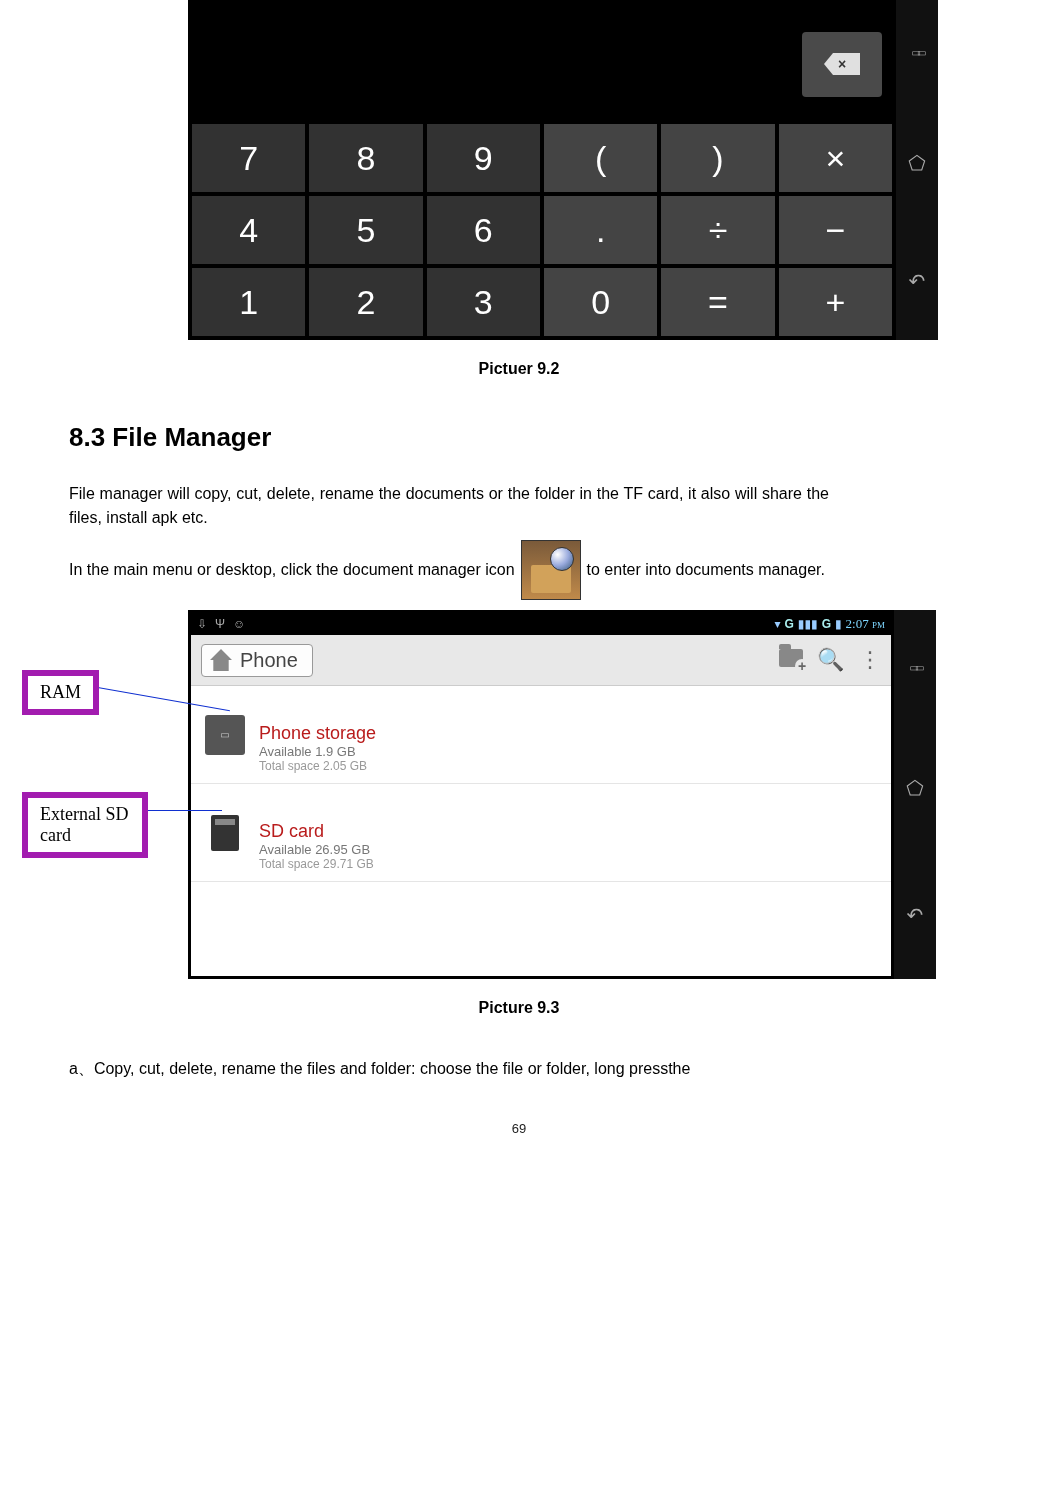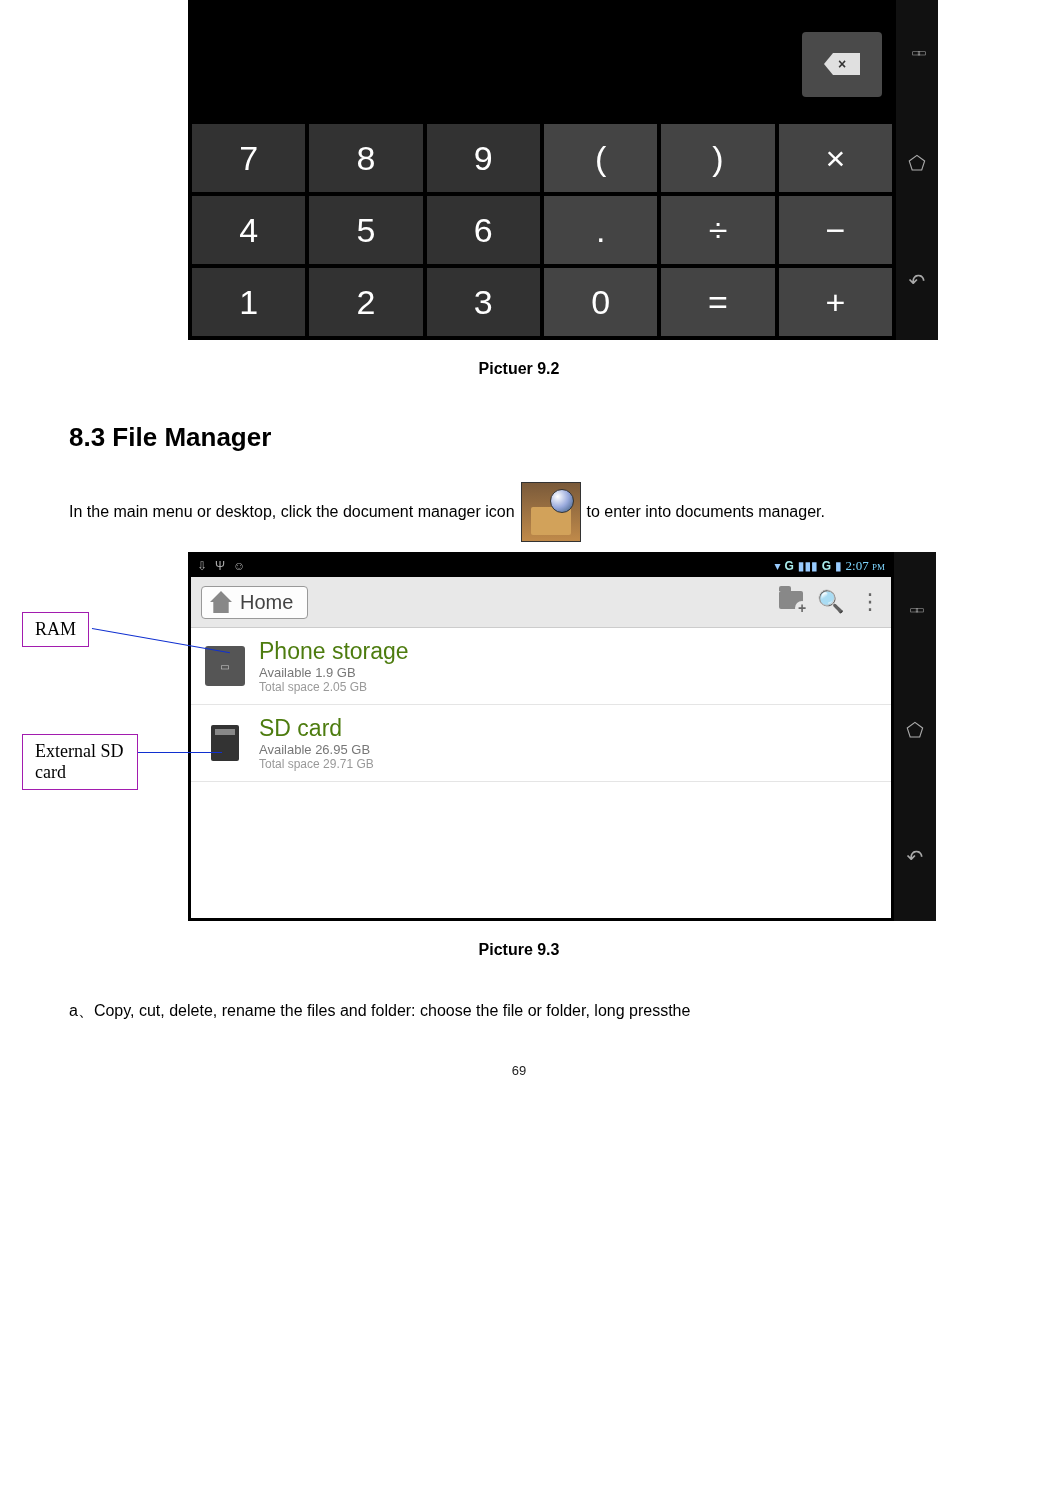--- a/index.html
+++ b/index.html
@@ -226,27 +226,27 @@
     color:#ccc;font-size:10px;
   }
   .sdcard-icon {
     width:28px;height:36px;background:#333;border-radius:2px;
     position:relative;
   }
   .sdcard-icon::before {
     content:"";position:absolute;top:4px;left:4px;width:20px;height:6px;background:#888;
   }
   .fm-row-text { display:flex;flex-direction:column; }
-  .fm-row-title { font-size:23px;color:#4d7c0f; }
+  .fm-row-title { font-size:18px;color:#b91c1c;margin-top:27px; }
   .fm-row-sub1 { font-size:13px;color:#777; }
   .fm-row-sub2 { font-size:12px;color:#999; }
   
   .callout {
     position: absolute;
-    border: 1px solid #a21caf;
+    border: 6px solid #a21caf;
     padding: 6px 12px;
     font-family: "Times New Roman", serif;
     font-size: 18px;
     background:#fff;
     color:#000;
     z-index:5;
   }
   .callout-line {
     position:absolute;
     background:#1030d0;
@@ -296,20 +296,21 @@
       <div class="calc-key num">3</div>
       <div class="calc-key op">0</div>
       <div class="calc-key op">=</div>
       <div class="calc-key op">+</div>
     </div>
   </div>
   <div class="caption">Pictuer 9.2</div>
 
   <div class="content">
     <h2 class="section">8.3 File Manager</h2>
+    <p class="para">File manager will copy, cut, delete, rename the documents or the folder in the TF card, it also will share the files, install apk etc.</p>
     <p class="para para-inline">
       <span>In the main menu or desktop, click the document manager icon</span>
       <span class="doc-icon"></span>
       <span>to enter into documents manager.</span>
     </p>
   </div>
 
   <div style="position:relative;">
     <div class="callout" style="left:22px; top:60px;">RAM</div>
     <div class="callout-line" style="left:92px; top:76px; width:140px; transform:rotate(10deg); transform-origin:left center;"></div>
@@ -336,21 +337,21 @@
           <span class="g">G</span>
           <span>▮</span>
           <span class="time">
             <span>2:07</span> <span style="font-size:9px">PM</span>
           </span>
         </div>
       </div>
       <div class="fm-header">
         <div class="home-btn">
           <span class="home-shape"></span>
-          <span>Home</span>
+          <span>Phone</span>
         </div>
         <div class="fm-spacer"></div>
         <div class="fm-header-icon"><span class="folder-plus"></span></div>
         <div class="fm-header-icon"><span>🔍</span></div>
         <div class="fm-header-icon dots"><span>⋮</span></div>
       </div>
       <div class="fm-body">
         <div class="fm-row">
           <div class="fm-row-icon">▭</div>
           <div class="fm-row-text">

